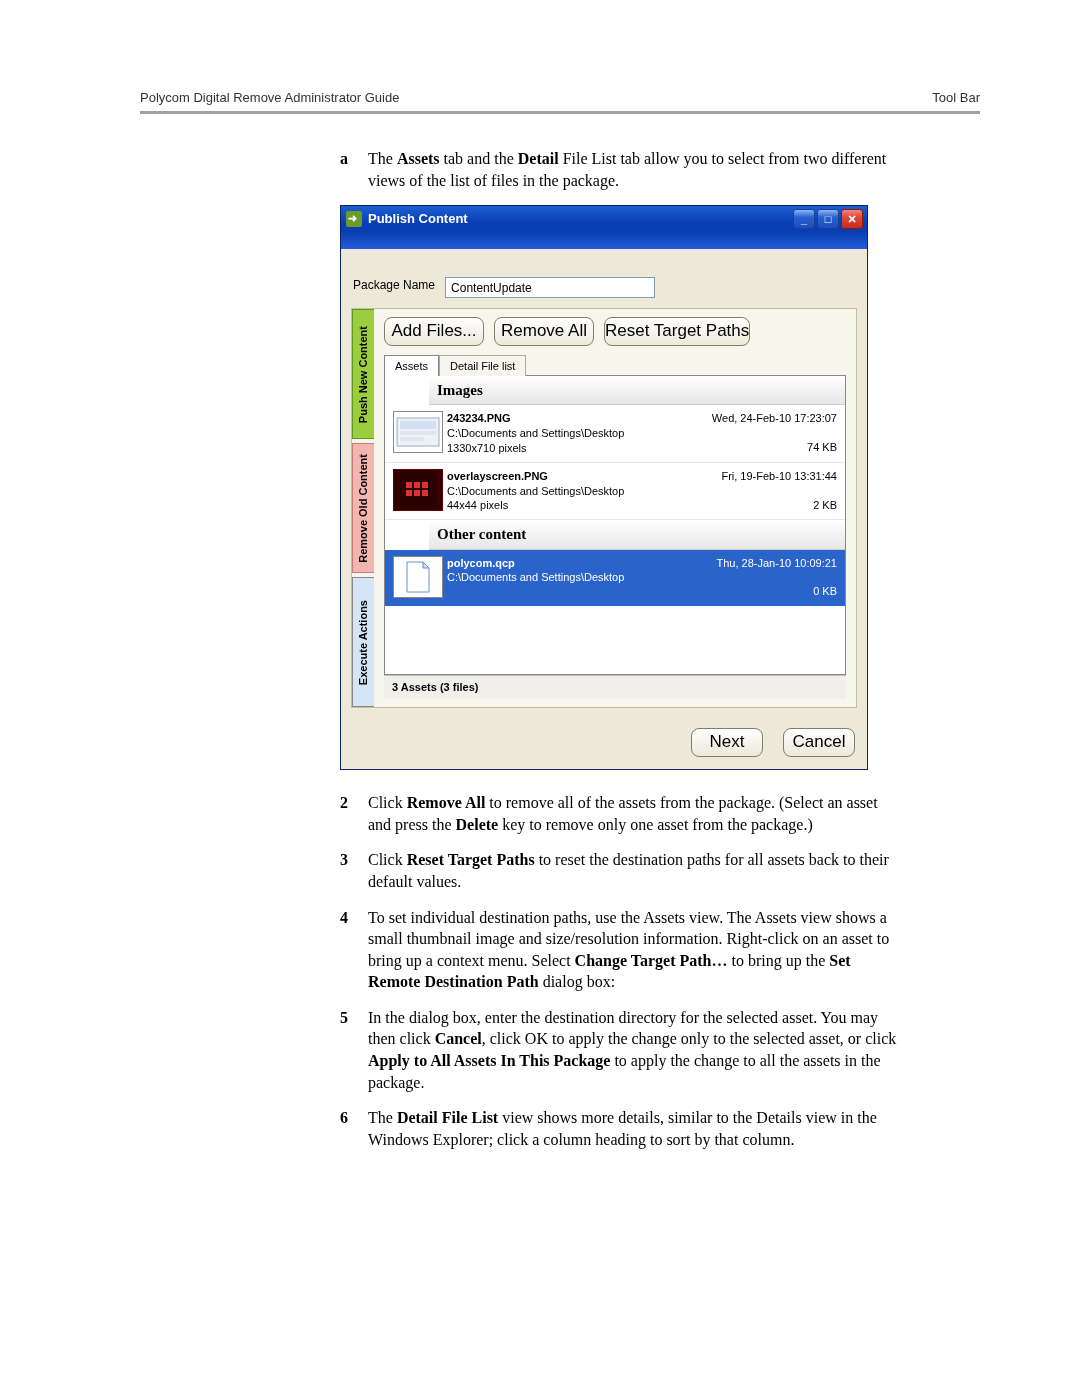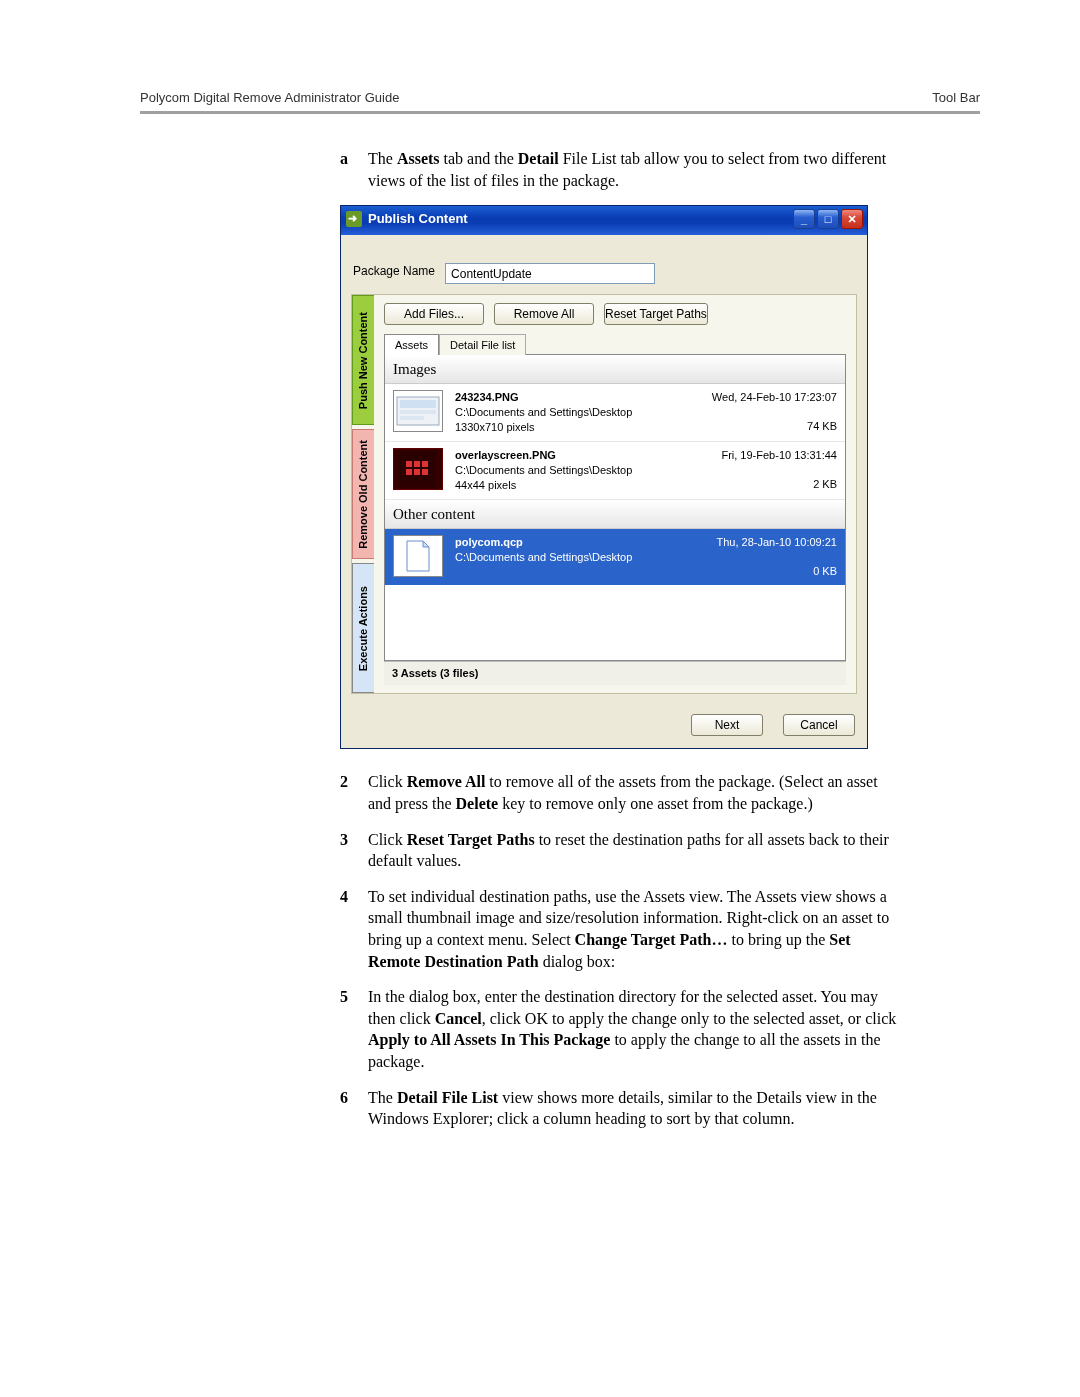--- a/index.html
+++ b/index.html
@@ -45,21 +45,21 @@
     font-size: 12px;
     color: #000;
     background: #ece9d8;
     width: 528px;
   }
   .titlebar {
     background: linear-gradient(to bottom, #1b5fd3, #0a3db3 40%, #0a3db3 60%, #245ed8);
     color: #fff;
     display: flex;
     align-items: center;
-    padding: 3px 4px 6px 5px;
+    padding: 3px 4px 20px 5px;
     font-weight: bold;
     font-size: 13px;
   }
   .title-icon {
     width: 16px; height: 16px; background: #6a9b28;
     border-radius: 2px; margin-right: 6px;
     position: relative;
   }
   .title-icon::after { content: "➜"; color: #fff; font-size: 11px; position: absolute; top: 0; left: 2px; }
   .title-text { flex: 1; }
@@ -105,25 +105,25 @@
   }
   .sidetab.green { background: #9bcd3e; border-color: #5f9a1a; }
   .sidetab.red   { background: #f2b5b0; border-color: #c77a72; }
   .sidetab span { writing-mode: vertical-rl; transform: rotate(180deg); white-space: nowrap; padding: 8px 1px; }
 
   .panel-body { flex: 1; padding: 8px 10px; display: flex; flex-direction: column; }
   .btnrow { display: flex; gap: 10px; margin-bottom: 8px; }
   .btn {
     background: linear-gradient(to bottom, #ffffff, #ece9d8);
     border: 1px solid #7f7f6a;
-    border-radius: 3px;
+    border-radius: 8px;
     padding: 2px 0;
     min-width: 100px;
     text-align: center;
-    font-size: 12px;
+    font-size: 17px;
     cursor: pointer;
   }
 
   .tabstrip { display: flex; gap: 0; margin-bottom: 0; }
   .tabbtn {
     background: #f6f6ec;
     border: 1px solid #aaa;
     border-bottom: none;
     padding: 3px 10px 2px;
     font-size: 11px;
@@ -134,24 +134,24 @@
   .filelist {
     background: #fff; border: 1px solid #888;
     flex: 1; overflow: hidden;
     display: flex; flex-direction: column;
   }
   .gh {
     background: linear-gradient(to bottom, #fff, #e6e6e6);
     border-bottom: 1px solid #ccc;
     padding: 4px 8px;
     font-family: Georgia, serif;
-    font-size: 15px; font-weight: normal;
+    font-size: 15px; font-weight: bold; margin-left: 44px;
   }
   .item {
-    display: flex; padding: 6px 8px; gap: 12px;
+    display: flex; padding: 6px 8px; gap: 4px;
     border-bottom: 1px solid #e8e8e8;
   }
   .item.selected { background: #2a63c9; color: #fff; border-bottom-color: #2a63c9; }
   .thumb {
     width: 50px; height: 42px;
     background: #fff; border: 1px solid #888;
     display: flex; align-items: center; justify-content: center;
     flex-shrink: 0;
   }
   .thumb.dark { background: #300; border-color: #600; }

